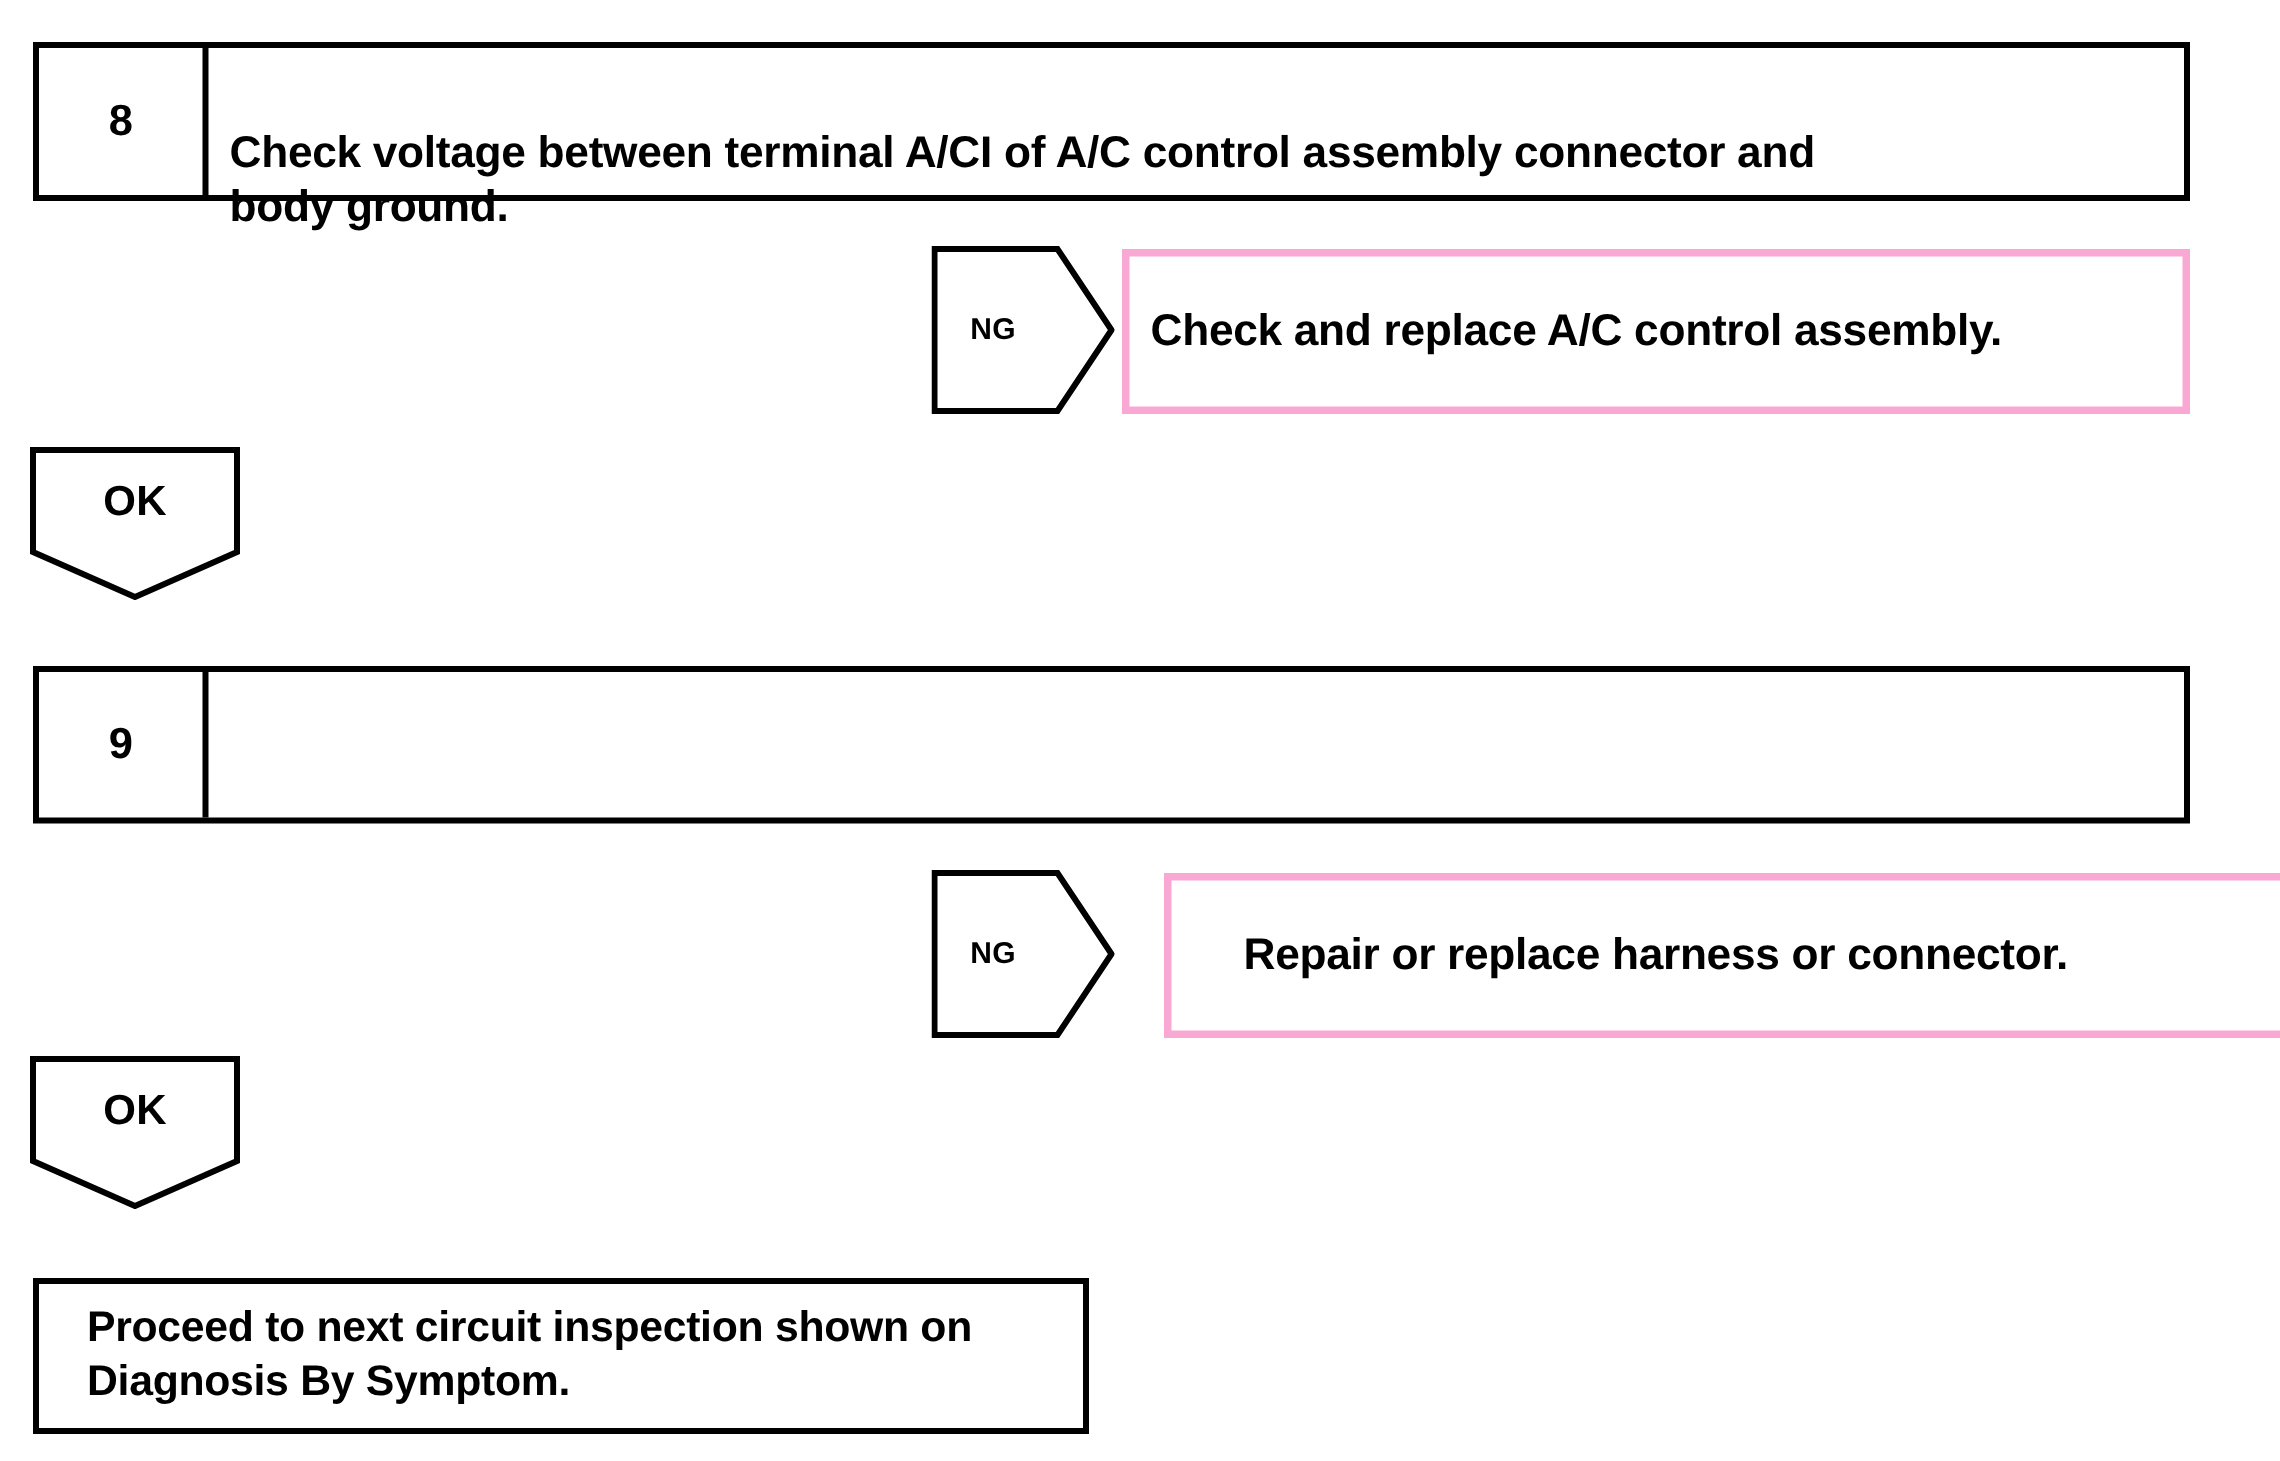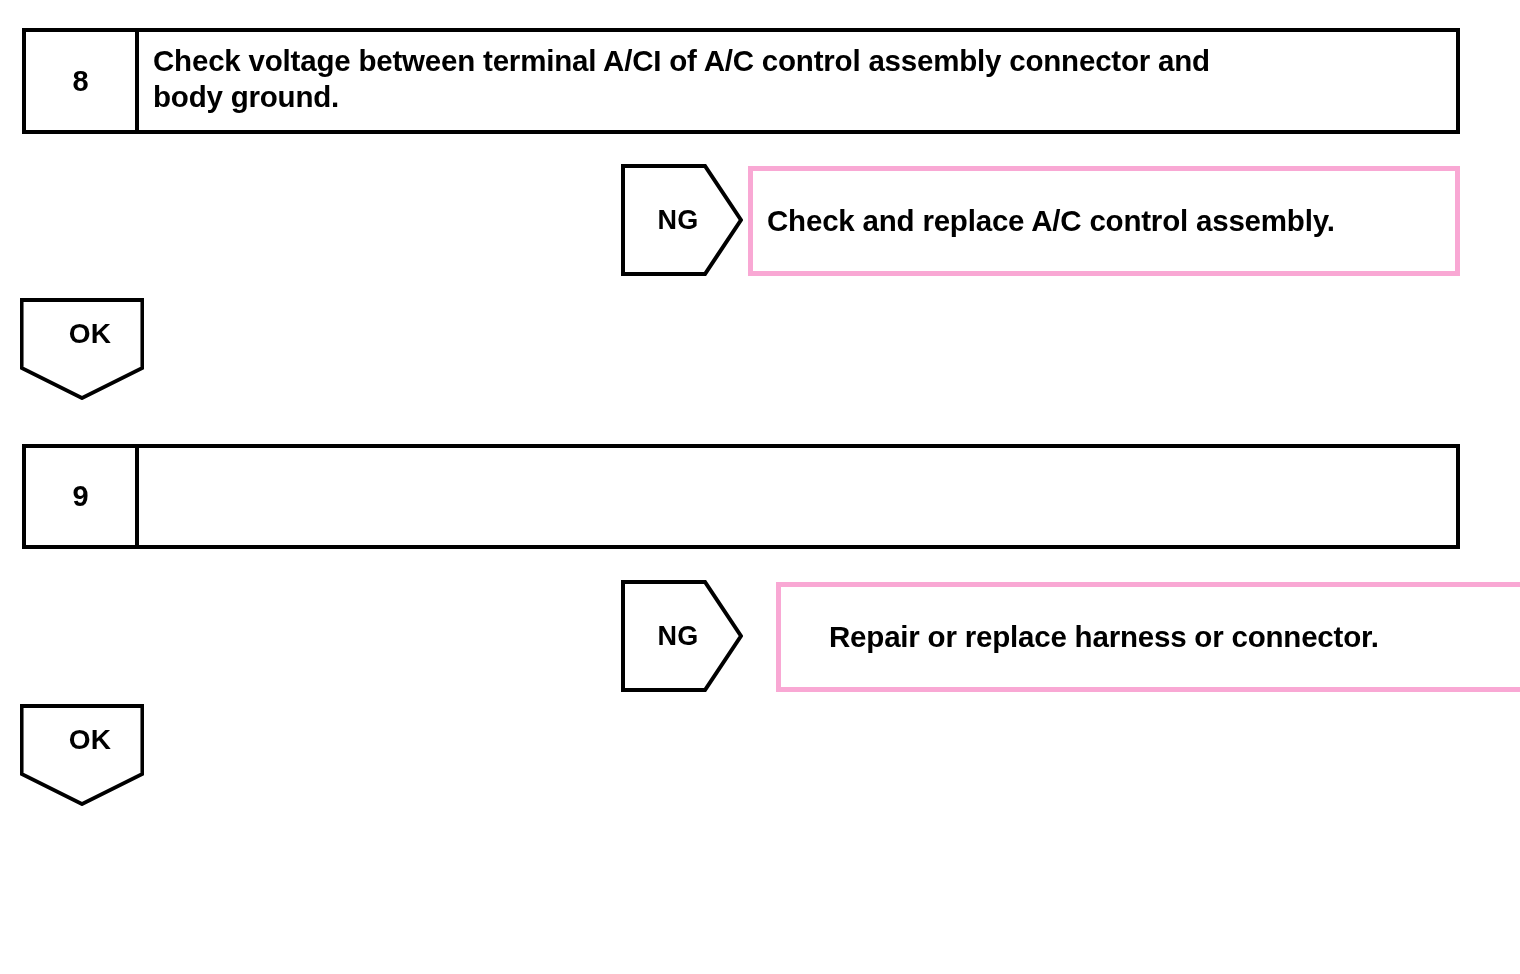--- a/index.html
+++ b/index.html
@@ -47,20 +47,21 @@
   }
   .step-text {
     box-sizing: border-box;
     flex: 1 1 auto;
     padding: 11px 0 13px 14px;
     font-size: 29.5px;
     font-weight: bold;
     line-height: 1.22;
     letter-spacing: -0.2px;
     white-space: pre-line;
+    margin-top: 41px;
   }
 
   
   .result-box {
     position: absolute;
     box-sizing: border-box;
     border: 5px solid #f9a8d4;
     background: #fff;
     display: flex;
     align-items: center;
@@ -96,36 +97,36 @@
   .ng-shape svg {
     position: absolute;
     left: 0;
     top: 0;
     width: 100%;
     height: 100%;
     display: block;
   }
   .ng-label {
     position: absolute;
-    left: 16px;
+    left: 0;
     top: 0;
     width: 82px;
     height: 112px;
     display: flex;
     align-items: center;
     justify-content: center;
-    font-size: 27px;
+    font-size: 20px;
     font-weight: bold;
     letter-spacing: 0.2px;
   }
 
   
   .ok-shape {
     position: absolute;
-    width: 124px;
+    width: 140px;
     height: 102px;
   }
   .ok-shape svg {
     position: absolute;
     left: 0;
     top: 0;
     width: 100%;
     height: 100%;
     display: block;
   }
@@ -192,14 +193,16 @@
   </div>
   <div class="result-box" id="result-2">Repair or replace harness or connector.</div>
 
   <div class="ok-shape" id="ok-2">
     <svg viewBox="0 0 140 102" preserveAspectRatio="none">
       <polygon points="2,2 138,2 138,70 70,100 2,70" fill="#ffffff" stroke="#000000" stroke-width="4" stroke-linejoin="miter"></polygon>
     </svg>
     <div class="ok-label">OK</div>
   </div>
 
+  <div class="terminal-box" id="terminal">Proceed to next circuit inspection shown on
+Diagnosis By Symptom.</div>
 
 </div>
 
 </body></html>

